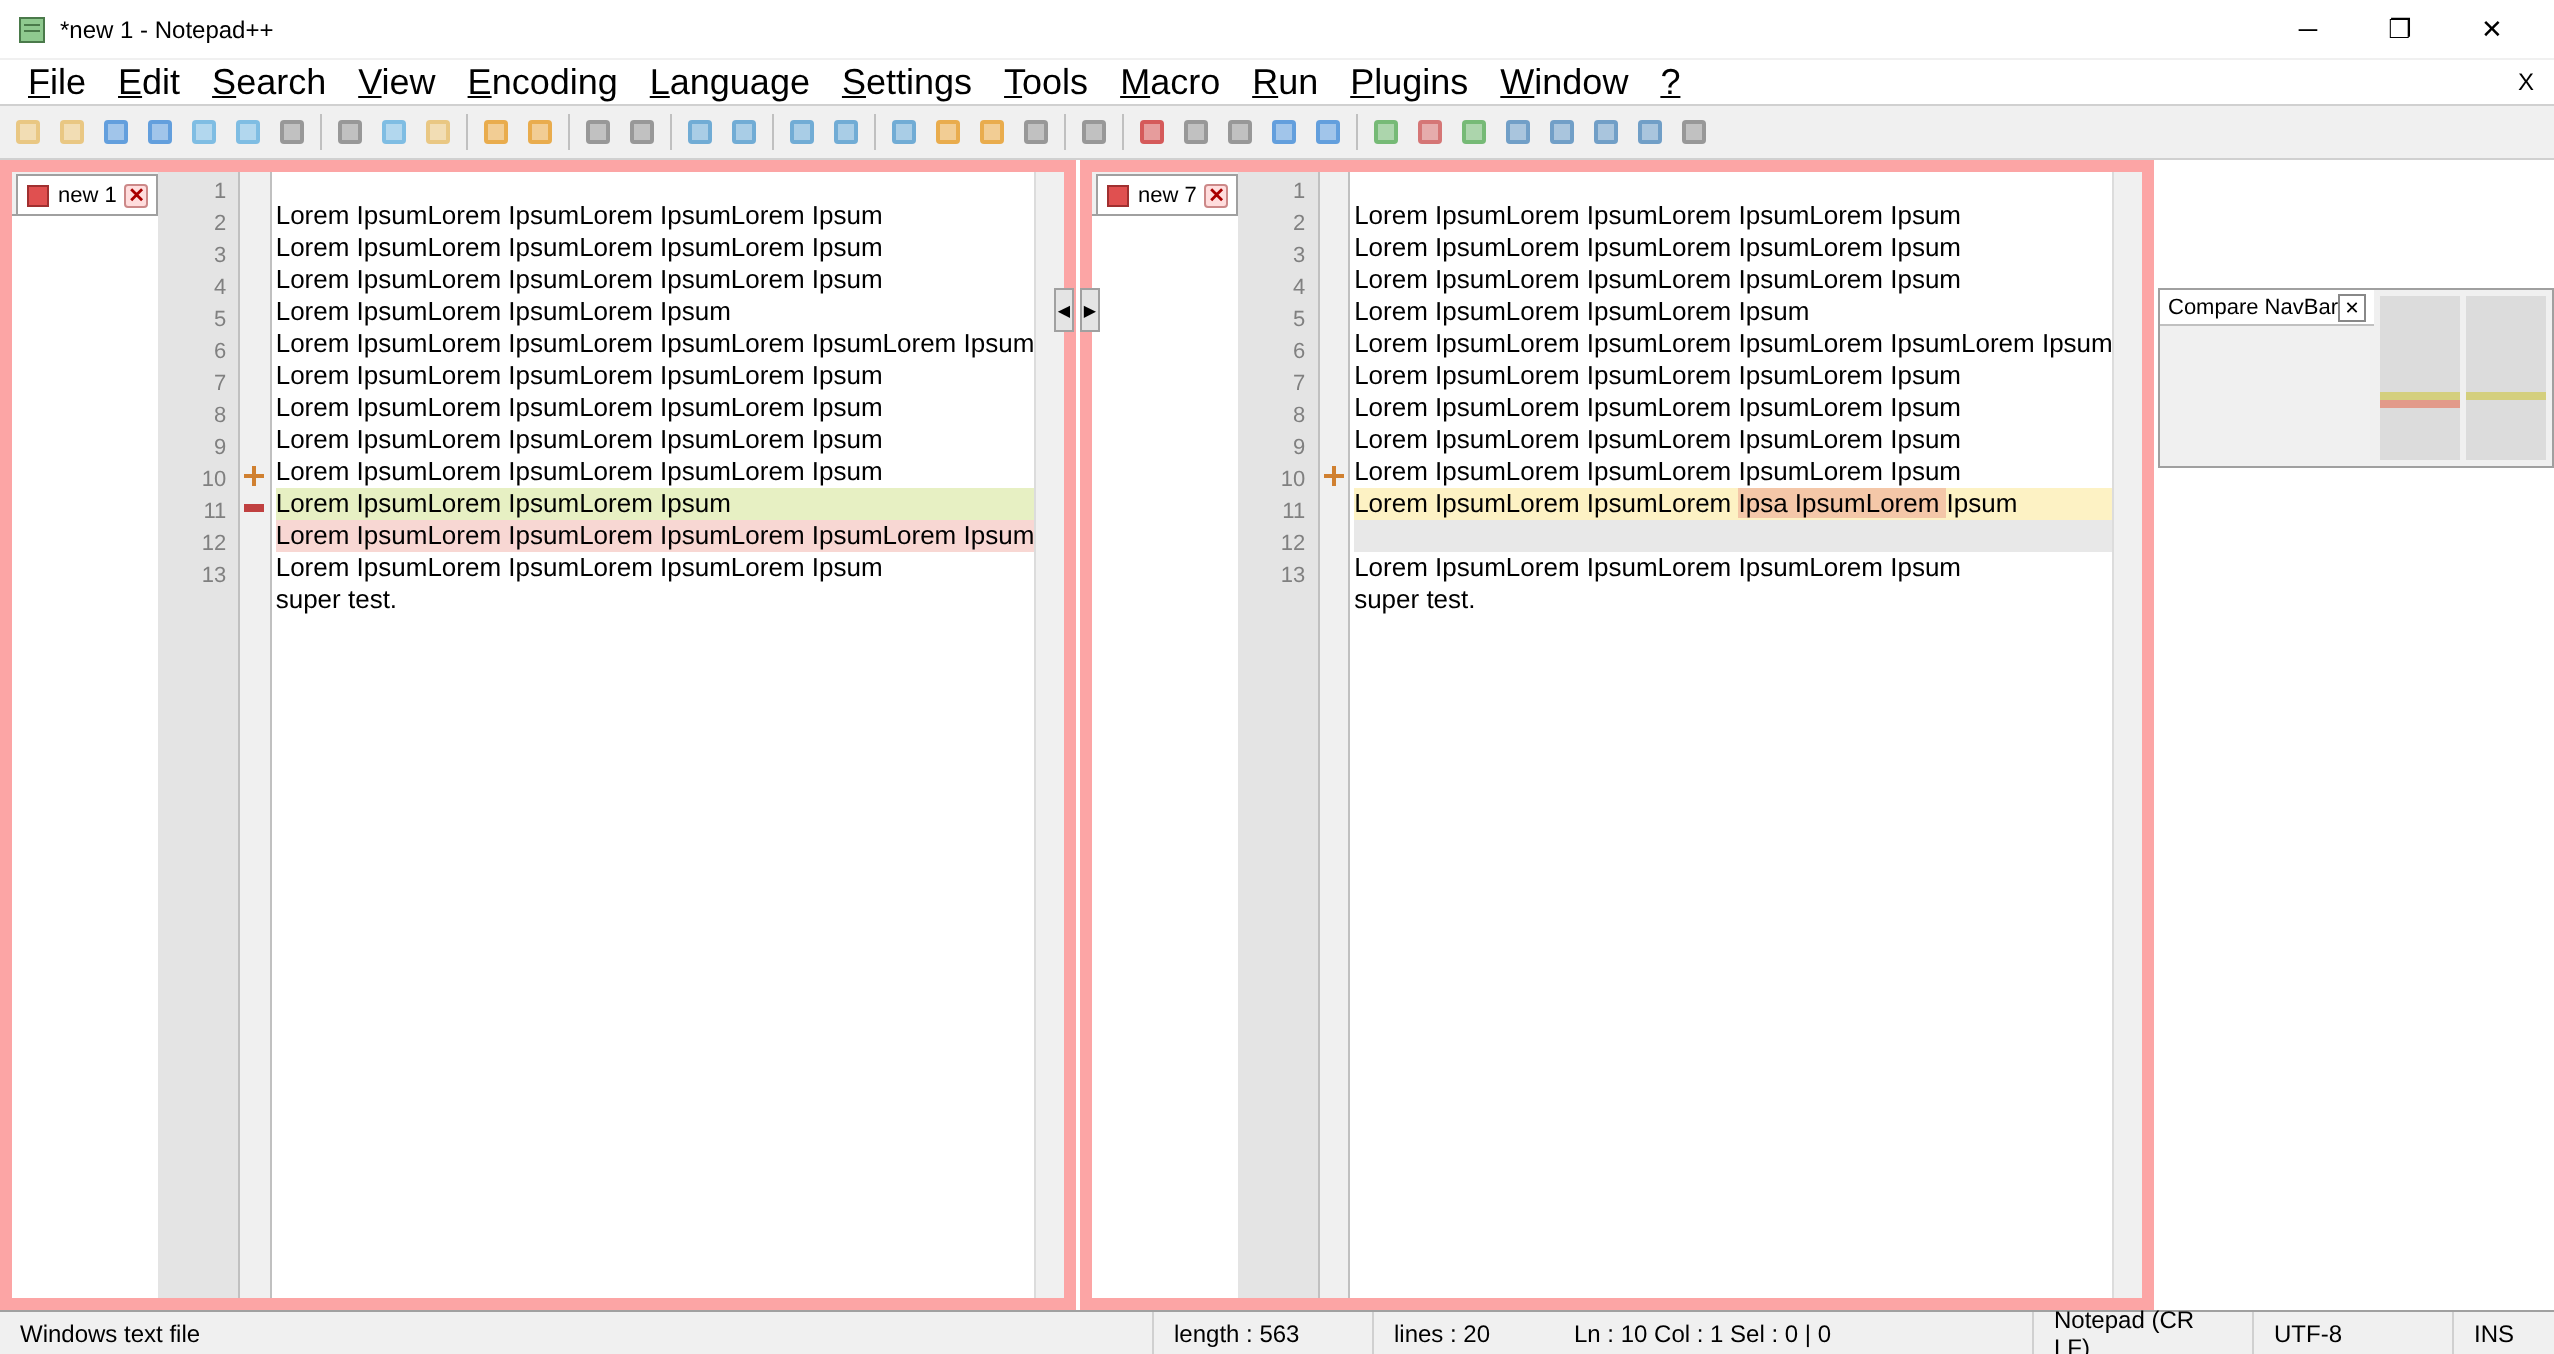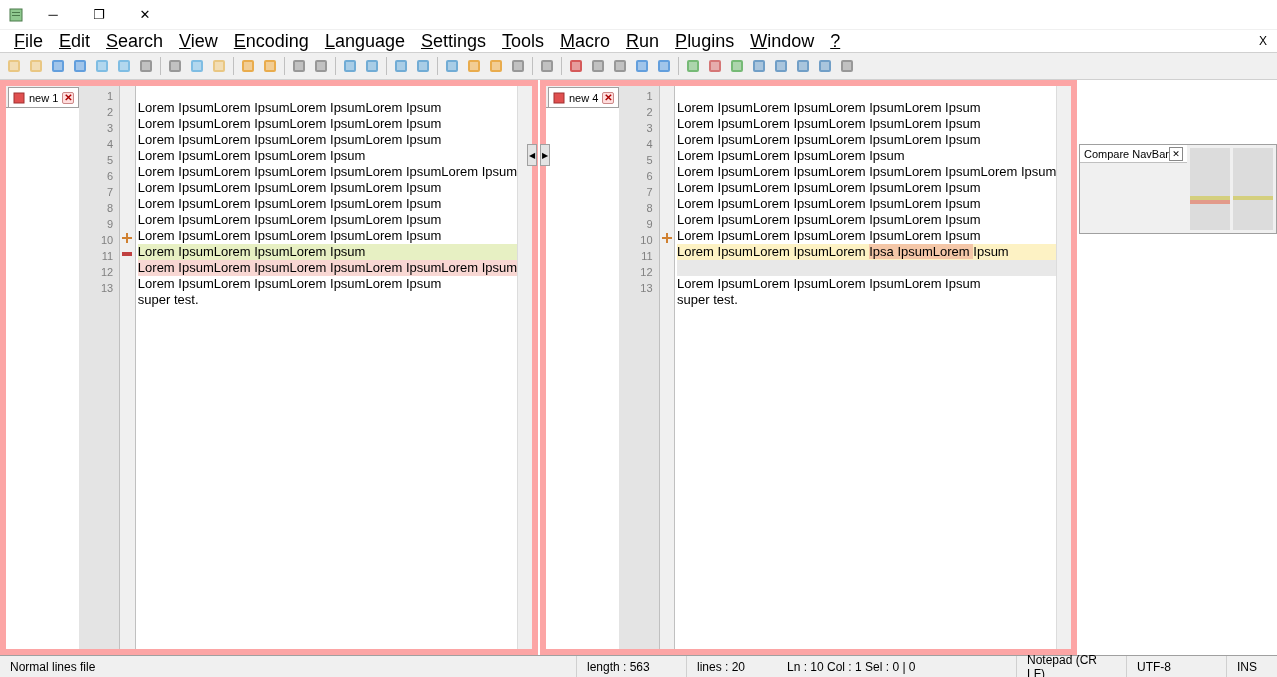--- a/index.html
+++ b/index.html
@@ -55,20 +55,21 @@
 </style>
 </head>
 <body>
 
 <div class="titlebar">
   <svg class="icon" viewBox="0 0 16 16">
       <rect x="2" y="2" width="12" height="12" fill="#8fc98f" stroke="#4a7a4a"></rect>
       <rect x="4" y="5" width="8" height="1" fill="#4a7a4a"></rect>
       <rect x="4" y="8" width="8" height="1" fill="#4a7a4a"></rect>
     </svg>
+  <span class="title">*new 1 - Notepad++</span>
   <div class="win-controls">
     <div class="win-btn">─</div>
     <div class="win-btn">❐</div>
     <div class="win-btn close">✕</div>
   </div>
 </div>
 
 <div class="menubar" id="menubar">
   <span class="menu-item"><u>F</u>ile</span>
     <span class="menu-item"><u>E</u>dit</span>
@@ -371,21 +372,21 @@
     </div>
     <div class="scroll-h"></div>
   </div>
 
   <div class="editor-pane right">
     <div class="tabstrip">
       <div class="tab">
         <svg class="file-icon" viewBox="0 0 12 12">
             <rect x="1" y="1" width="10" height="10" fill="#e05050" stroke="#a03030"></rect>
           </svg>
-        <span>new 4</span>
+        <span>new 7</span>
         <span class="close-tab">✕</span>
       </div>
     </div>
     <div class="editor-body">
       <div class="gutter" id="gutter-right">
           <div class="ln">1</div>
           <div class="ln">2</div>
           <div class="ln">3</div>
           <div class="ln">4</div>
           <div class="ln">5</div>
@@ -439,20 +440,20 @@
         </div>
       <div class="nav-col">
           <div class="bar y"></div>
         </div>
     </div>
   </div>
 
 </div>
 
 <div class="statusbar">
-  <div class="cell grow">Normal lines file</div>
+  <div class="cell grow">Windows text file</div>
   <div class="cell" style="width:110px">length : 563</div>
   <div class="cell" style="width:90px;border-right:none">lines : 20</div>
   <div class="cell" style="width:240px">Ln : 10   Col : 1   Sel : 0 | 0</div>
   <div class="cell" style="width:110px">Notepad (CR LF)</div>
   <div class="cell" style="width:100px">UTF-8</div>
   <div class="cell" style="width:50px;border-right:none">INS</div>
 </div>
 
 </body></html>

